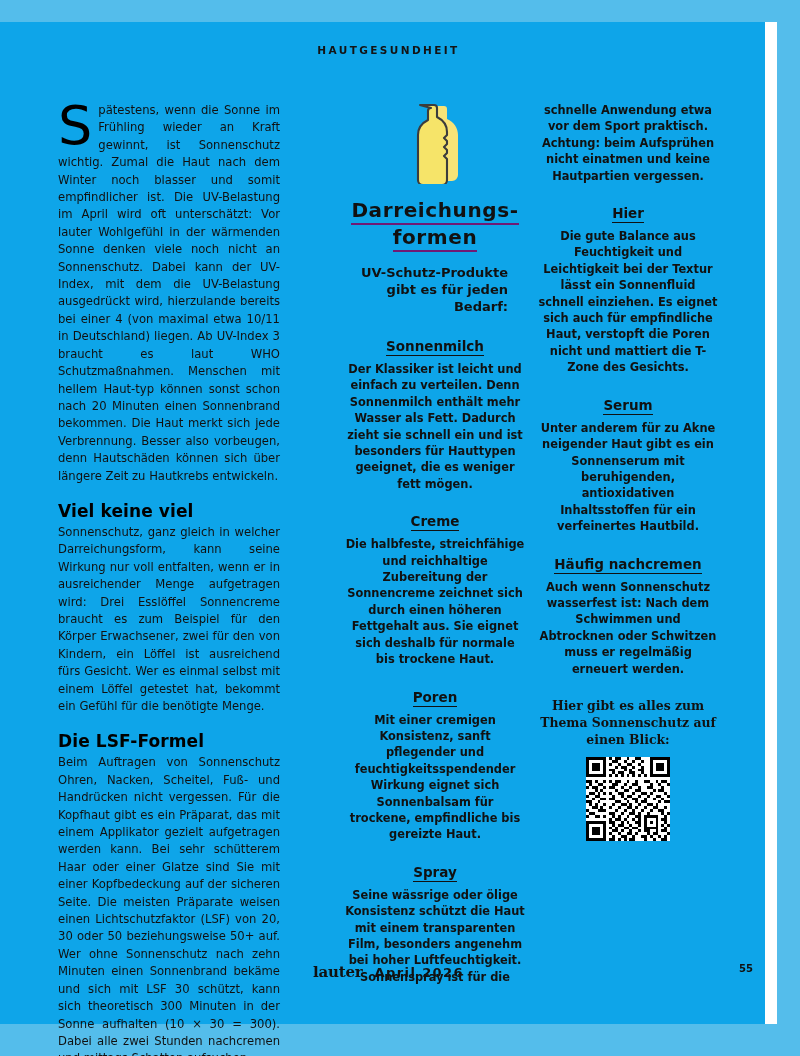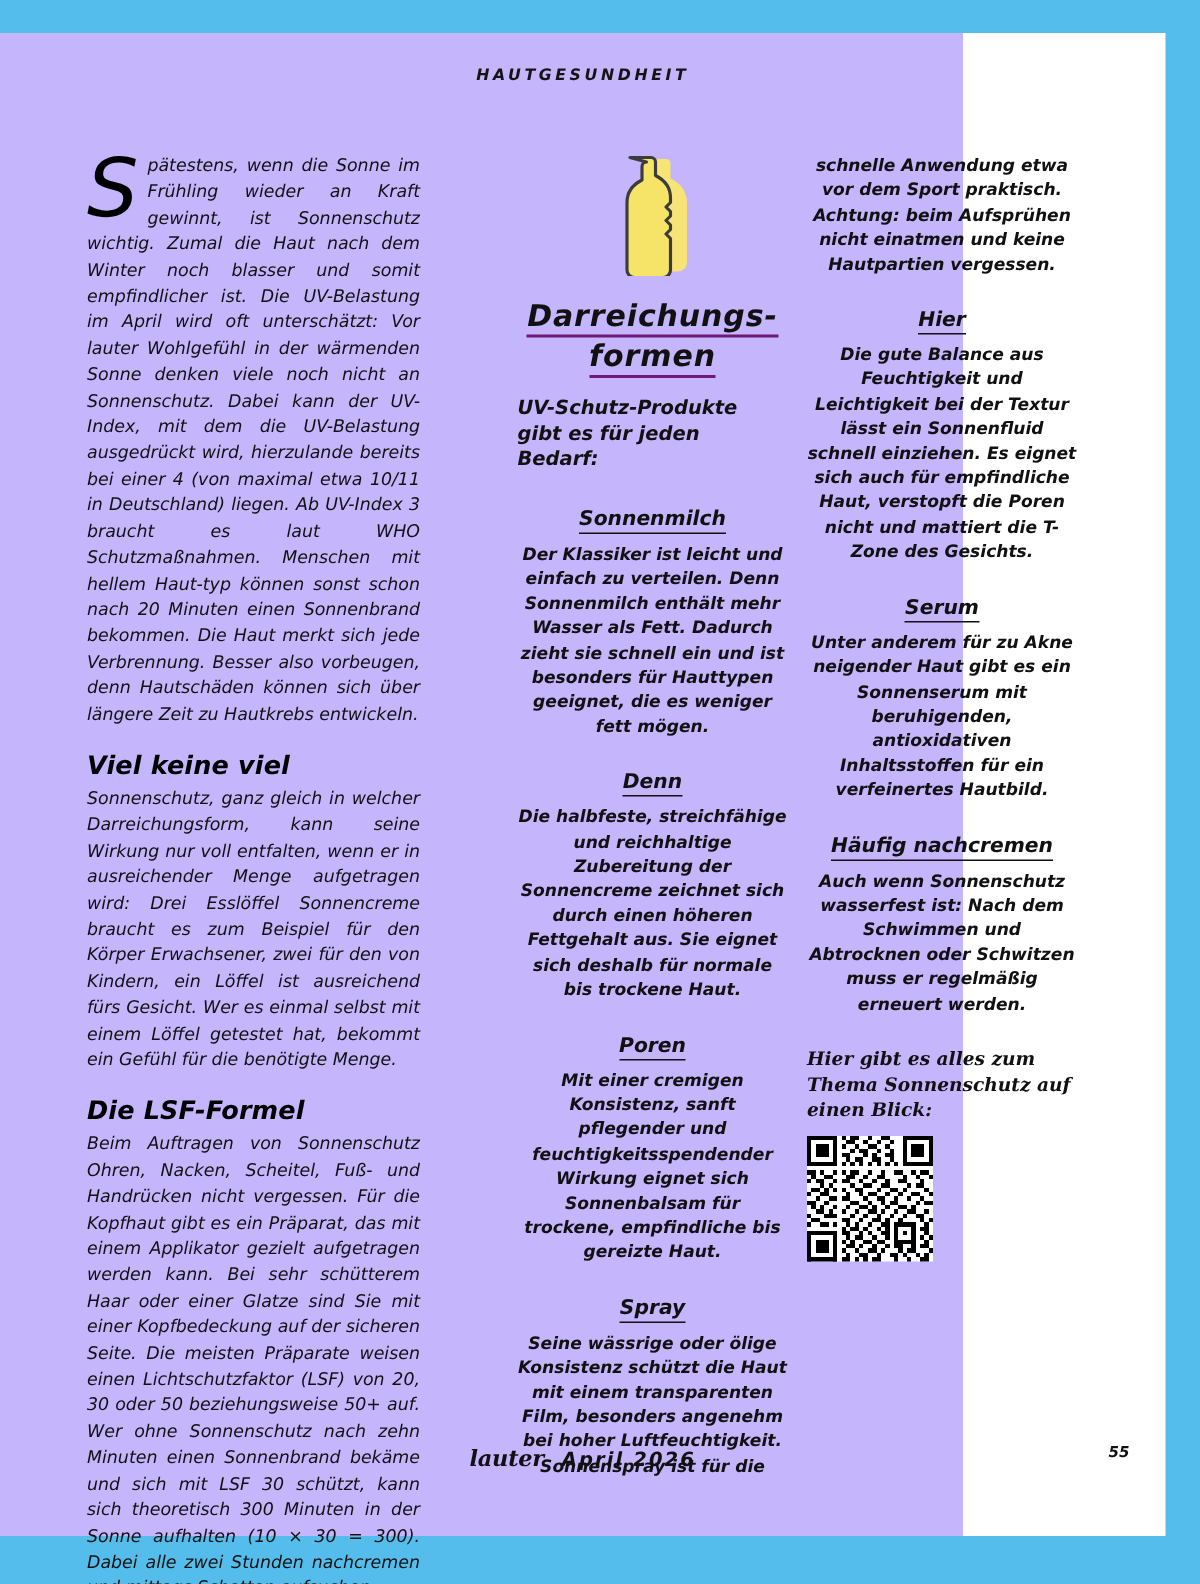--- a/index.html
+++ b/index.html
@@ -24,24 +24,23 @@
   }
   .band-top    { left: 0;  top: 0;    width: 800px; height: 22px; }
   .band-bottom { left: 0;  bottom: 0; width: 800px; height: 32px; }
   .band-right  { right: 0; top: 0;    width: 23px;  height: 1056px; }
 
   
   .page {
     position: absolute;
     left: 0;
     top: 22px;
-    width: 642px;
+    width: 765px;
     height: 1002px;
-    background: #c4b5fd;
-    font-style: italic;
+    background: #0ea5e9;
   }
 
   
   .running-head {
     position: absolute;
     left: 0;
     top: 22px;
     width: 777px;
     text-align: center;
     font-family: "DejaVu Sans", sans-serif;
@@ -130,23 +129,23 @@
     display: inline-block;
     border-bottom: 2px solid #701a75;
     padding-bottom: 1px;
   }
 
   .standfirst {
     font-family: "DejaVu Sans", sans-serif;
     font-weight: 700;
     font-size: 13px;
     line-height: 17px;
-    text-align: left;
-    color: #111;
-    margin: 0 3px 22px 0;
+    text-align: right;
+    color: #111;
+    margin: 0 17px 22px 0;
   }
 
   .item { margin: 0 0 20px 0; }
 
   h3.item-head {
     font-family: "DejaVu Sans", sans-serif;
     font-weight: 700;
     font-size: 13.5px;
     line-height: 18px;
     text-align: center;
@@ -176,21 +175,21 @@
     font-size: 11.4px;
     line-height: 16.4px;
     text-align: center;
     color: #111;
     margin: 0 0 20px 0;
   }
 
   
   .qr-block {
     margin-top: 20px;
-    text-align: left;
+    text-align: center;
   }
   .qr-caption {
     font-family: "DejaVu Serif", serif;
     font-weight: 700;
     font-size: 12.4px;
     line-height: 17px;
     color: #111;
     margin: 0 0 9px 0;
   }
   .qr-code {
@@ -280,21 +279,21 @@
       </div>
 
       <p class="standfirst">UV-Schutz-Produkte gibt es für jeden Bedarf:</p>
 
       <div class="item">
         <h3 class="item-head"><span>Sonnenmilch</span></h3>
         <p class="item-text">Der Klassiker ist leicht und einfach zu verteilen. Denn Sonnenmilch enthält mehr Wasser als Fett. Dadurch zieht sie schnell ein und ist besonders für Hauttypen geeignet, die es weniger fett mögen.</p>
       </div>
 
       <div class="item">
-        <h3 class="item-head"><span>Denn</span></h3>
+        <h3 class="item-head"><span>Creme</span></h3>
         <p class="item-text">Die halbfeste, streichfähige und reichhaltige Zubereitung der Sonnencreme zeichnet sich durch einen höheren Fettgehalt aus. Sie eignet sich deshalb für normale bis trockene Haut.</p>
       </div>
 
       <div class="item">
         <h3 class="item-head"><span>Poren</span></h3>
         <p class="item-text">Mit einer cremigen Konsistenz, sanft pflegender und feuchtigkeitsspendender Wirkung eignet sich Sonnenbalsam für trockene, empfindliche bis gereizte Haut.</p>
       </div>
 
       <div class="item">
         <h3 class="item-head"><span>Spray</span></h3>

